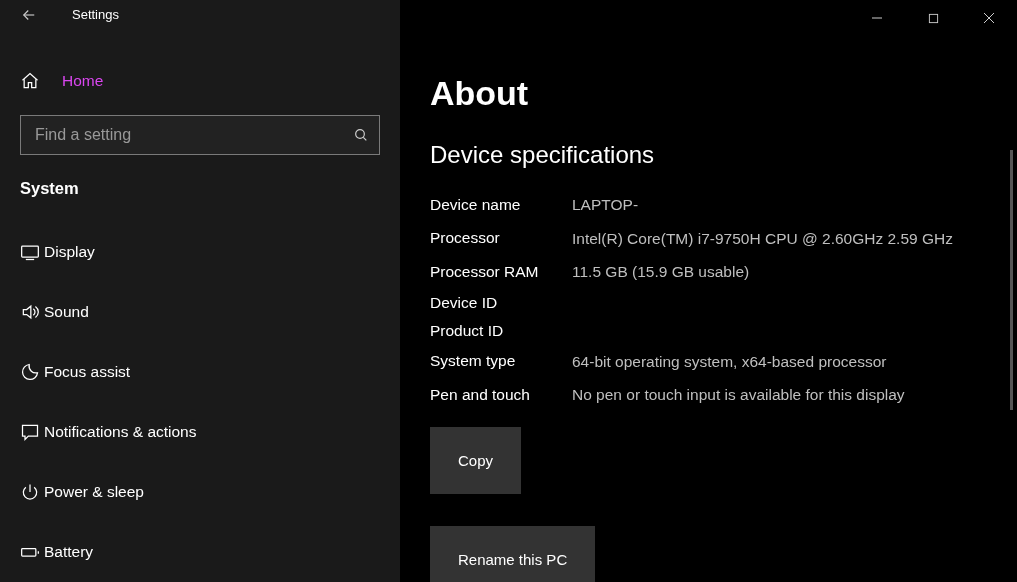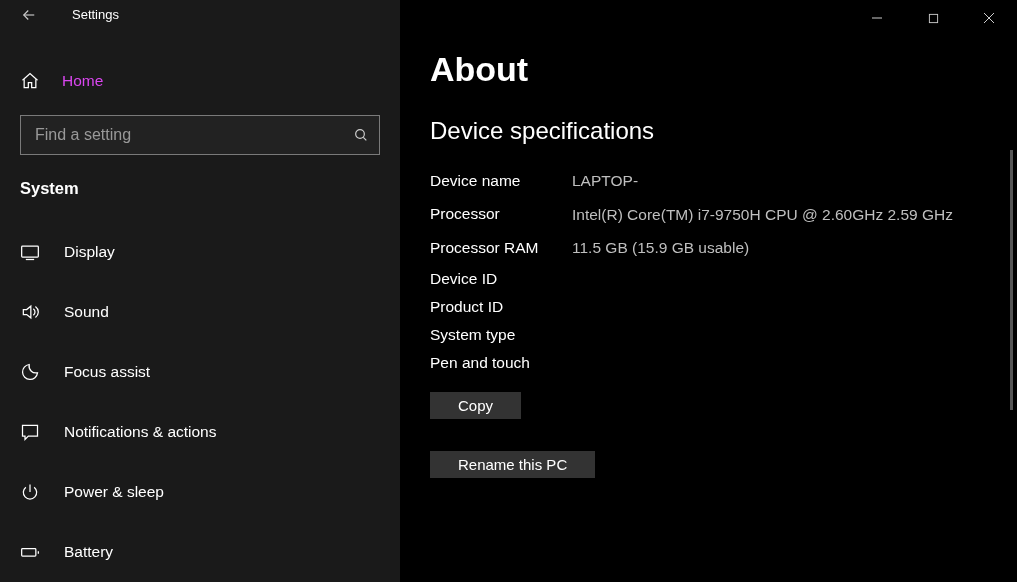--- a/index.html
+++ b/index.html
@@ -72,21 +72,21 @@
     .category-label {
       font-size: 16.5px;
       font-weight: 600;
       padding: 18px 20px 10px 20px;
       color: #fff;
     }
     .nav-list { display: flex; flex-direction: column; margin-top: 14px; }
     .nav-item {
       display: flex;
       align-items: center;
-      gap: 24px;
+      gap: 4px;
       padding: 0 20px;
       height: 60px;
       cursor: pointer;
       color: #fff;
     }
     .nav-item .icon { width: 20px; height: 20px; flex-shrink: 0; }
     .nav-label { font-size: 15.5px; color: #fff; }
     .content {
       flex: 1;
       background: #000;
@@ -108,20 +108,21 @@
       display: flex;
       align-items: center;
       justify-content: center;
       color: #ccc;
       cursor: pointer;
     }
     .main-scroll {
       padding: 50px 30px 20px 30px;
       overflow-y: auto;
       height: 100%;
+      margin-top: 24px;
     }
     .page-title {
       font-size: 34px;
       font-weight: 600;
       margin-bottom: 28px;
       color: #fff;
     }
     .section-title {
       font-size: 24px;
       font-weight: 400;
@@ -134,21 +135,21 @@
       margin-bottom: 10px;
       font-size: 15.5px;
     }
     .spec-label { width: 142px; color: #fff; flex-shrink: 0; }
     .spec-value { color: #bfbfbf; max-width: 400px; line-height: 1.52; }
     .button-row { display: flex; gap: 12px; }
     .btn {
       background: #333;
       color: #fff;
       border: none;
-      padding: 5px 28px;
+      padding: 25px 28px;
       font-size: 15px;
       cursor: pointer;
       font-family: inherit;
     }
     .copy-btn-wrap { margin-top: 20px; margin-bottom: 32px; }
     .scrollbar-track {
       position: absolute;
       right: 4px;
       top: 150px;
       width: 3px;
@@ -297,23 +298,25 @@
     <div class="spec-row">
       <div class="spec-label">Device ID</div>
       <div class="spec-value"></div>
     </div>
     <div class="spec-row">
       <div class="spec-label">Product ID</div>
       <div class="spec-value"></div>
     </div>
     <div class="spec-row">
       <div class="spec-label">System type</div>
+      <div class="spec-value">64-bit operating system, x64-based processor</div>
     </div>
     <div class="spec-row">
       <div class="spec-label">Pen and touch</div>
+      <div class="spec-value">No pen or touch input is available for this display</div>
     </div>
 
     <div class="copy-btn-wrap">
       <button class="btn">Copy</button>
     </div>
 
     <div class="button-row">
       <button class="btn">Rename this PC</button>
     </div>
   </div>

